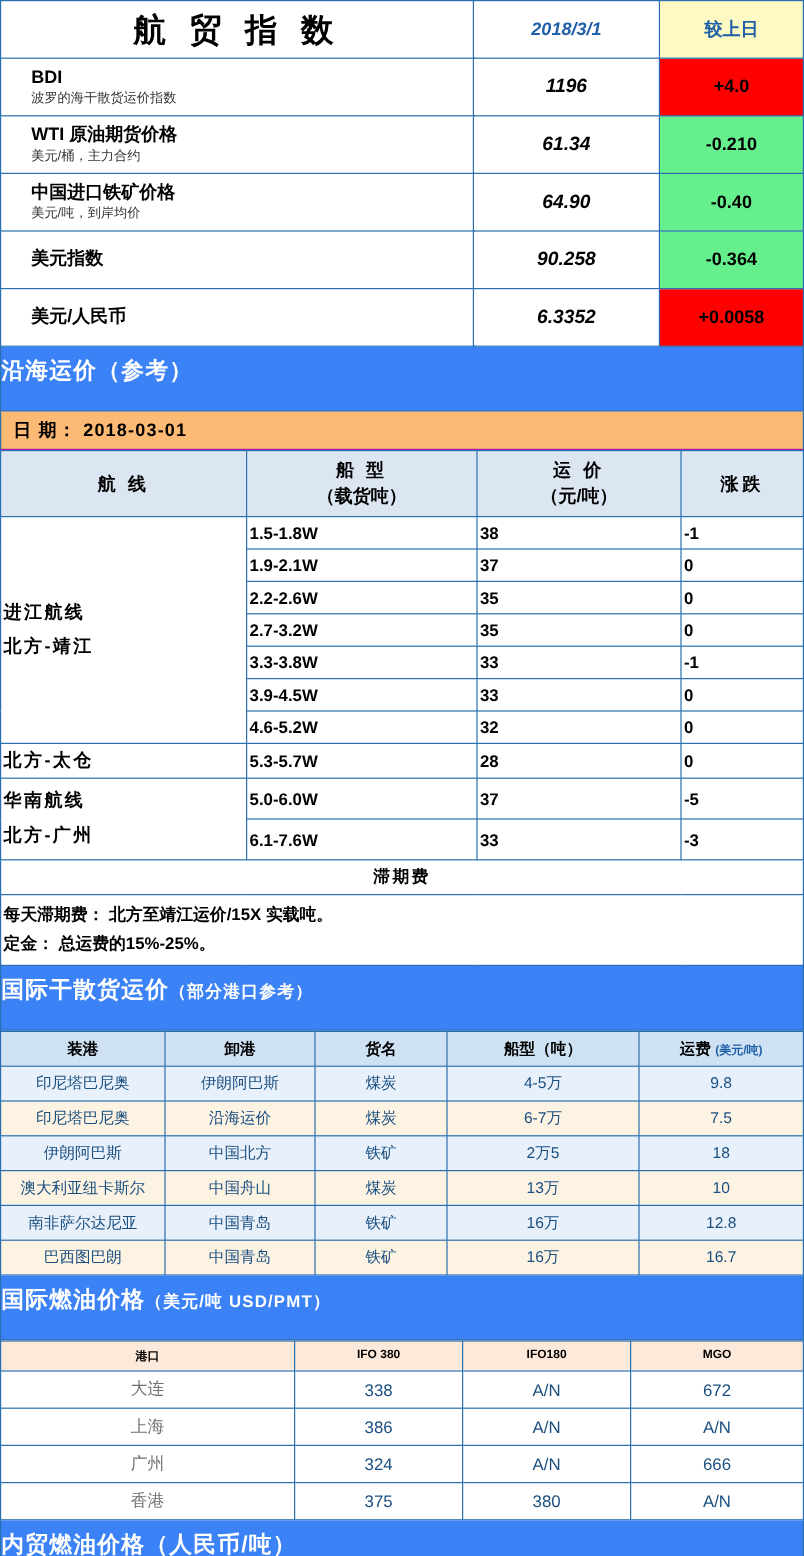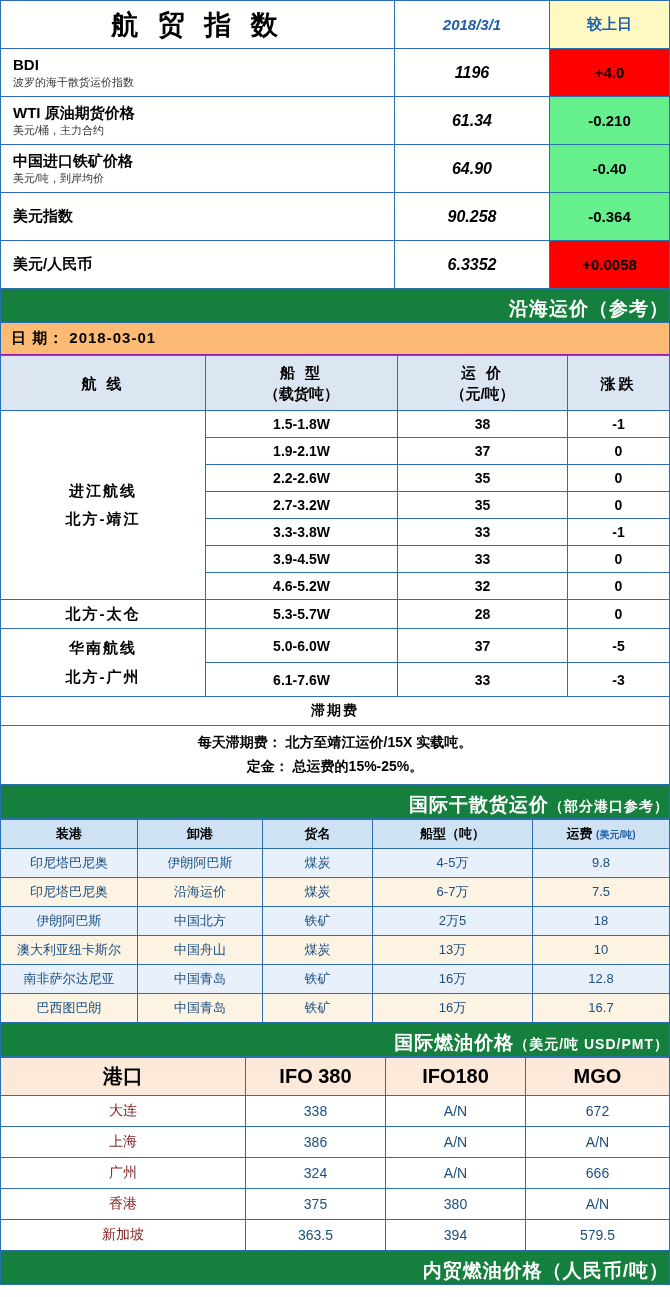--- a/index.html
+++ b/index.html
@@ -37,21 +37,21 @@
   }
   .idx .cmp-cell {
     background:#fef9c3;
     text-align:center;
     font-size:15px;
     font-weight:bold;
     color:#1e5fa8;
   }
   .idx .name-cell {
     background:#ffffff;
-    padding:4px 12px;
+    padding:4px 25px;
     vertical-align:middle;
   }
   .idx .name-main { font-size:15px; font-weight:bold; color:#000; line-height:1.25; }
   .idx .name-sub { font-size:11px; color:#333; line-height:1.3; }
   .idx .val-cell {
     background:#ffffff;
     text-align:center;
     font-size:16px;
     font-weight:bold;
     font-style:italic;
@@ -59,26 +59,26 @@
   .idx .chg-cell {
     text-align:center;
     font-size:15px;
     font-weight:bold;
   }
   .chg-up { background:#ff0000; color:#000; }
   .chg-down { background:#66f08d; color:#000; }
 
   
   .sec-bar {
-    background:#15803d;
+    background:#3b82f6;
     color:#ffffff;
-    text-align:right;
+    text-align:left;
     font-weight:bold;
     font-size:19px;
-    padding:7px 0 0;
+    padding:7px 0 20px;
     border-left:1px solid #2b6fb0;
     border-right:1px solid #2b6fb0;
     border-bottom:1px solid #2b6fb0;
     letter-spacing:1px;
   }
   .sec-bar .small { font-size:14px; }
   .date-row {
     background:#fdba74;
     font-size:15px;
     font-weight:bold;
@@ -91,21 +91,20 @@
   .coastal th {
     background:#dce6f2;
     font-size:15px;
     font-weight:bold;
     text-align:center;
     padding:6px 2px;
     line-height:1.4;
     letter-spacing:3px;
   }
   .coastal td {
-    text-align:center;
     font-size:14px;
     font-weight:bold;
     padding:5px 2px;
     background:#ffffff;
   }
   .coastal td.route {
     font-size:15px;
     line-height:1.9;
     letter-spacing:2px;
   }
@@ -140,34 +139,34 @@
     padding:5px 2px;
     color:#1a4f80;
   }
   .dry tr:nth-child(odd) td { background:#fdf3e3; }
   .dry tr:nth-child(even) td { background:#e8f1fb; }
   .dry td.first { color:#1a4f80; }
 
   
   .bunker th {
     background:#fde9d9;
-    font-size:20px;
+    font-size:10px;
     font-weight:bold;
     text-align:center;
     padding:5px 12px;
     color:#000;
   }
   .bunker td {
     text-align:center;
     font-size:14px;
     padding:6px 2px;
     background:#ffffff;
     color:#1a4f80;
   }
-  .bunker td.port { color:#7f1d1d; }
+  .bunker td.port { color:#737373; }
 </style>
 </head>
 <body>
 
 <div class="page">
 
   <table class="idx">
     <tbody>
         <tr>
       <td class="title-cell" colspan="2">航 贸 指 数</td>
@@ -404,24 +403,18 @@
       <td>324</td>
       <td>A/N</td>
       <td>666</td>
     </tr>
     <tr>
       <td class="port">香港</td>
       <td>375</td>
       <td>380</td>
       <td>A/N</td>
     </tr>
-    <tr>
-      <td class="port">新加坡</td>
-      <td>363.5</td>
-      <td>394</td>
-      <td>579.5</td>
-    </tr>
   </tbody>
     </table>
 
   <div class="sec-bar">内贸燃油价格（人民币/吨）</div>
 
 </div>
 
 </body></html>

